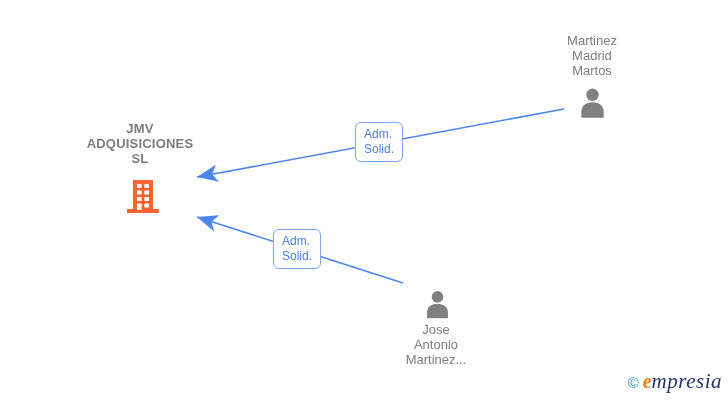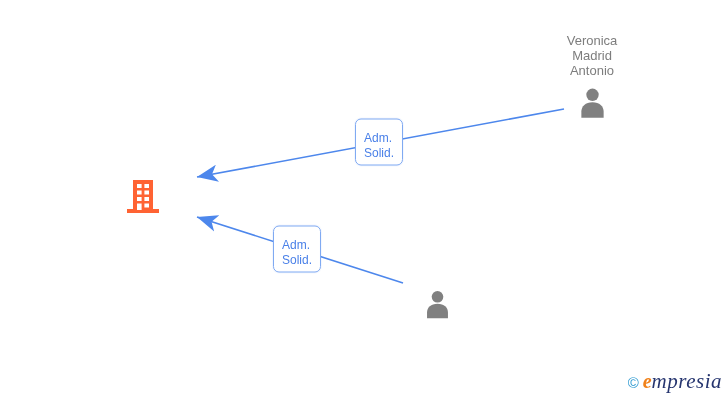--- a/index.html
+++ b/index.html
@@ -39,21 +39,21 @@
   .node-icon{position:absolute;display:block;}
 
   .edge-label{
     position:absolute;
     transform:translate(-50%,-50%);
     width:min-content;
     white-space:pre-line;
     background:#ffffff;
     border:1.4px solid var(--label-border);
     border-radius:6px;
-    padding:11px 8px 4px 8px;
+    padding:4px 8px 4px 8px;
     color:var(--label-text);
     font-size:12px;
     line-height:15px;
     text-align:left;
     box-shadow:0 0 0 1px rgba(127,169,242,0.08);
   }
 
   .watermark{
     position:absolute;
     right:6px;bottom:6px;
@@ -74,49 +74,51 @@
   <svg class="edges-svg" viewBox="0 0 728 400">
     <defs>
       <marker id="arrow" viewBox="0 0 12 10" refX="12" refY="5" markerWidth="13" markerHeight="11" orient="auto-start-reverse">
         <path class="arrow-head" d="M12,5 L0,0 L3.2,5 L0,10 Z"></path>
       </marker>
     </defs>
     <path class="edge-line" d="M564,109 L197,177" marker-end="url(#arrow)"></path>
     <path class="edge-line" d="M403,283 L197,217" marker-end="url(#arrow)"></path>
   </svg>
 
+  <div class="node-label company-label" style="left:140px;top:121px;">JMV ADQUISICIONES SL</div>
   <span class="node-icon" style="left:124px;top:178px;">
     <svg width="38" height="37" viewBox="0 0 38 37">
       <rect x="3" y="31" width="32" height="4" fill="var(--company-orange)"></rect>
       <rect x="9" y="2" width="20" height="30" fill="var(--company-orange)"></rect>
       <rect x="13" y="6" width="4.6" height="4" fill="#ffffff"></rect>
       <rect x="20.4" y="6" width="4.6" height="4" fill="#ffffff"></rect>
       <rect x="13" y="12.5" width="4.6" height="4" fill="#ffffff"></rect>
       <rect x="20.4" y="12.5" width="4.6" height="4" fill="#ffffff"></rect>
       <rect x="13" y="19" width="4.6" height="4" fill="#ffffff"></rect>
       <rect x="20.4" y="19" width="4.6" height="4" fill="#ffffff"></rect>
       <rect x="20.4" y="25.5" width="4.6" height="4" fill="#ffffff"></rect>
       <rect x="13" y="25.5" width="4.6" height="6.5" fill="#ffffff"></rect>
     </svg>
   </span>
 
-  <div class="node-label" style="left:592px;top:33px;">Veronica Madrid Antonio</div>
+  <div class="node-label" style="left:592px;top:33px;">Martinez Madrid Martos</div>
   <span class="node-icon" style="left:576px;top:87px;">
     <svg width="33" height="31" viewBox="0 0 24 22">
       <circle cx="12" cy="5.4" r="4.5" fill="var(--icon-gray)"></circle>
       <path d="M12,10.8 c-5.1,0 -8.1,2.9 -8.1,6.8 L3.9,22 l16.2,0 l0,-4.4 c0,-3.9 -3,-6.8 -8.1,-6.8 z" fill="var(--icon-gray)"></path>
     </svg>
   </span>
 
   <span class="node-icon" style="left:422px;top:289px;">
     <svg width="31" height="30" viewBox="0 0 24 22">
       <circle cx="12" cy="5.4" r="4.5" fill="var(--icon-gray)"></circle>
       <path d="M12,10.8 c-5.1,0 -8.1,2.9 -8.1,6.8 L3.9,22 l16.2,0 l0,-4.4 c0,-3.9 -3,-6.8 -8.1,-6.8 z" fill="var(--icon-gray)"></path>
     </svg>
   </span>
+  <div class="node-label" style="left:436px;top:322px;">Jose Antonio Martinez...</div>
 
   <div class="edge-label" style="left:379px;top:142px;">Adm. Solid.</div>
   <div class="edge-label" style="left:297px;top:249px;">Adm. Solid.</div>
 
   <div class="watermark">
     <span class="wm-copy">©</span>
     <span class="wm-brand"><span class="wm-e">e</span><span class="wm-rest">mpresia</span></span>
   </div>
 
 </div>

